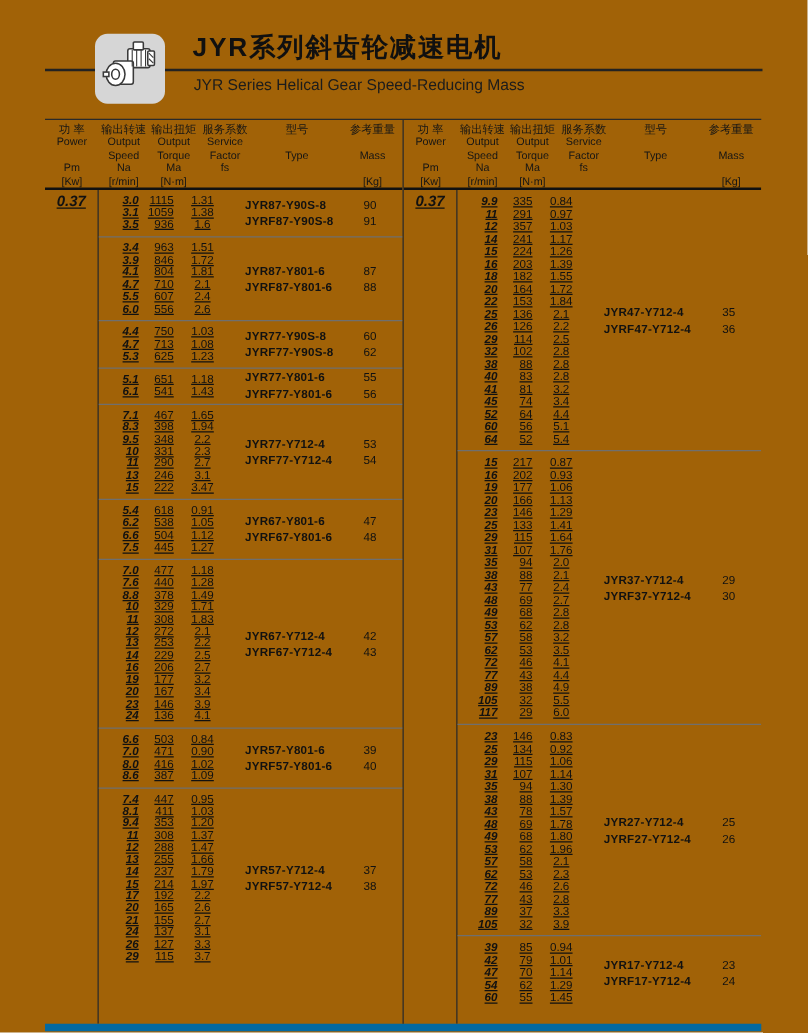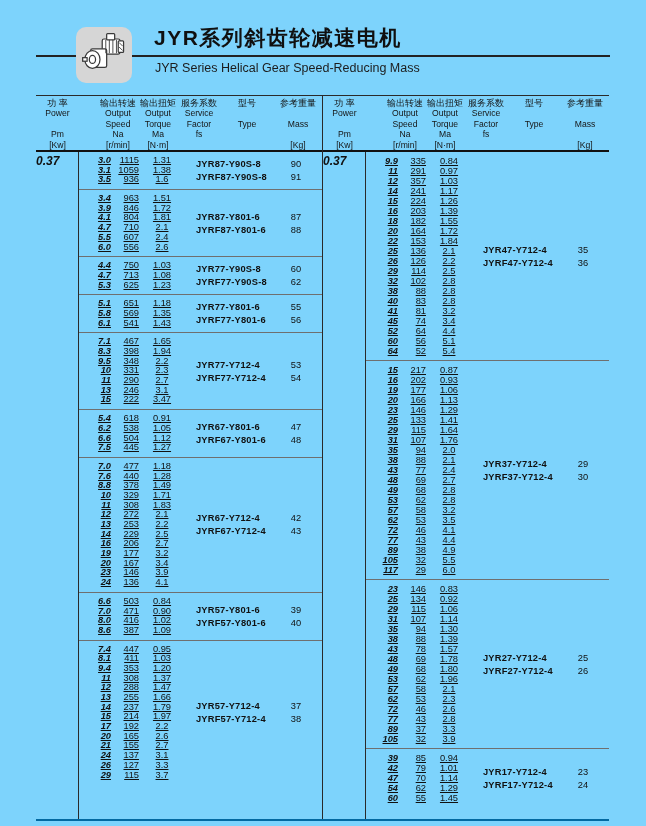--- a/index.html
+++ b/index.html
@@ -1,47 +1,47 @@
 <!DOCTYPE html>
 <html><head>
 <meta charset="utf-8">
 <style>
   html,body{margin:0;padding:0;background:#f2f2f2;}
-  .sheet{position:relative;width:646px;height:826px;background:#7dd3fc;
+  .sheet{position:relative;width:646px;height:826px;background:#a16207;
          font-family:"Liberation Sans","DejaVu Sans",sans-serif;color:#111;overflow:hidden;}
 
   
   .rule{position:absolute;left:36px;top:55px;width:574px;height:2px;background:#222;}
   .logo{position:absolute;left:76px;top:27px;width:56px;height:56px;background:#d6d6d6;
         border-radius:10px;display:flex;align-items:center;justify-content:center;}
   .title{position:absolute;left:154px;top:24px;margin:0;font-size:21px;font-weight:700;
          letter-spacing:1.5px;color:#101010;white-space:nowrap;}
   .subtitle{position:absolute;left:155px;top:61px;font-size:12.5px;color:#1c1c1c;white-space:nowrap;}
 
   
   .tables{position:absolute;left:36px;top:95px;width:573px;height:723px;display:flex;
-          border-top:1px solid #2a2a2a;border-bottom:2px solid #0369a1;}
+          border-top:1px solid #2a2a2a;border-bottom:6px solid #0369a1;}
   .vdiv{width:1px;background:#2a2a2a;}
   .gear-table{width:286px;display:flex;flex-direction:column;overflow:hidden;}
 
   
   .thead{display:flex;height:56px;border-bottom:2px solid #111;padding-top:2px;box-sizing:border-box;}
   .hcell{display:flex;flex-direction:column;align-items:center;}
   .hline{font-size:8.6px;line-height:10.4px;white-space:nowrap;color:#151515;}
   .hline:first-child{font-size:9px;}
   .hc-power{width:43px;}
-  .hc-speed{width:40px;margin-left:19px;}
+  .hc-speed{width:40px;}
   .hc-torque{width:40px;}
   .hc-factor{width:42px;}
   .hc-type{flex:1;}
   .hc-mass{width:48px;}
 
   
   .tbody{display:flex;flex:1;min-height:0;}
-  .power-col{width:43px;border-right:1px solid #2a2a2a;box-sizing:border-box;}
+  .power-col{width:43px;border-right:1px solid #2a2a2a;box-sizing:border-box;text-align:center;text-decoration:underline;}
   .power-val{margin-top:2px;font-size:12px;font-weight:700;font-style:italic;}
   .groups{flex:1;min-width:0;text-decoration:underline;}
   .group{position:relative;padding:4px 0;}
   .group + .group{border-top:1px solid #6f6f6f;}
   .drow{display:flex;}
   .t0 .drow{height:9.7px;line-height:9.7px;}
   .t1 .drow{height:10px;line-height:10px;}
   .cell{font-size:9.3px;color:#111;}
   .c-speed{width:32px;text-align:right;font-weight:700;font-style:italic;}
   .c-torque{width:28px;text-align:right;}
@@ -234,25 +234,20 @@
               </div>
             </div>
             <div class="group">
               <div class="rows">
                 <div class="drow">
                   <div class="cell c-speed">5.1</div>
                   <div class="cell c-torque">651</div>
                   <div class="cell c-factor">1.18</div>
                 </div>
                 <div class="drow">
-                  <div class="cell c-speed">5.8</div>
-                  <div class="cell c-torque">569</div>
-                  <div class="cell c-factor">1.35</div>
-                </div>
-                <div class="drow">
                   <div class="cell c-speed">6.1</div>
                   <div class="cell c-torque">541</div>
                   <div class="cell c-factor">1.43</div>
                 </div>
               </div>
               <div class="typeblock">
                 <div class="typeline">
                   <div class="tname">JYR77-Y801-6</div>
                   <div class="tmass">55</div>
                 </div>

